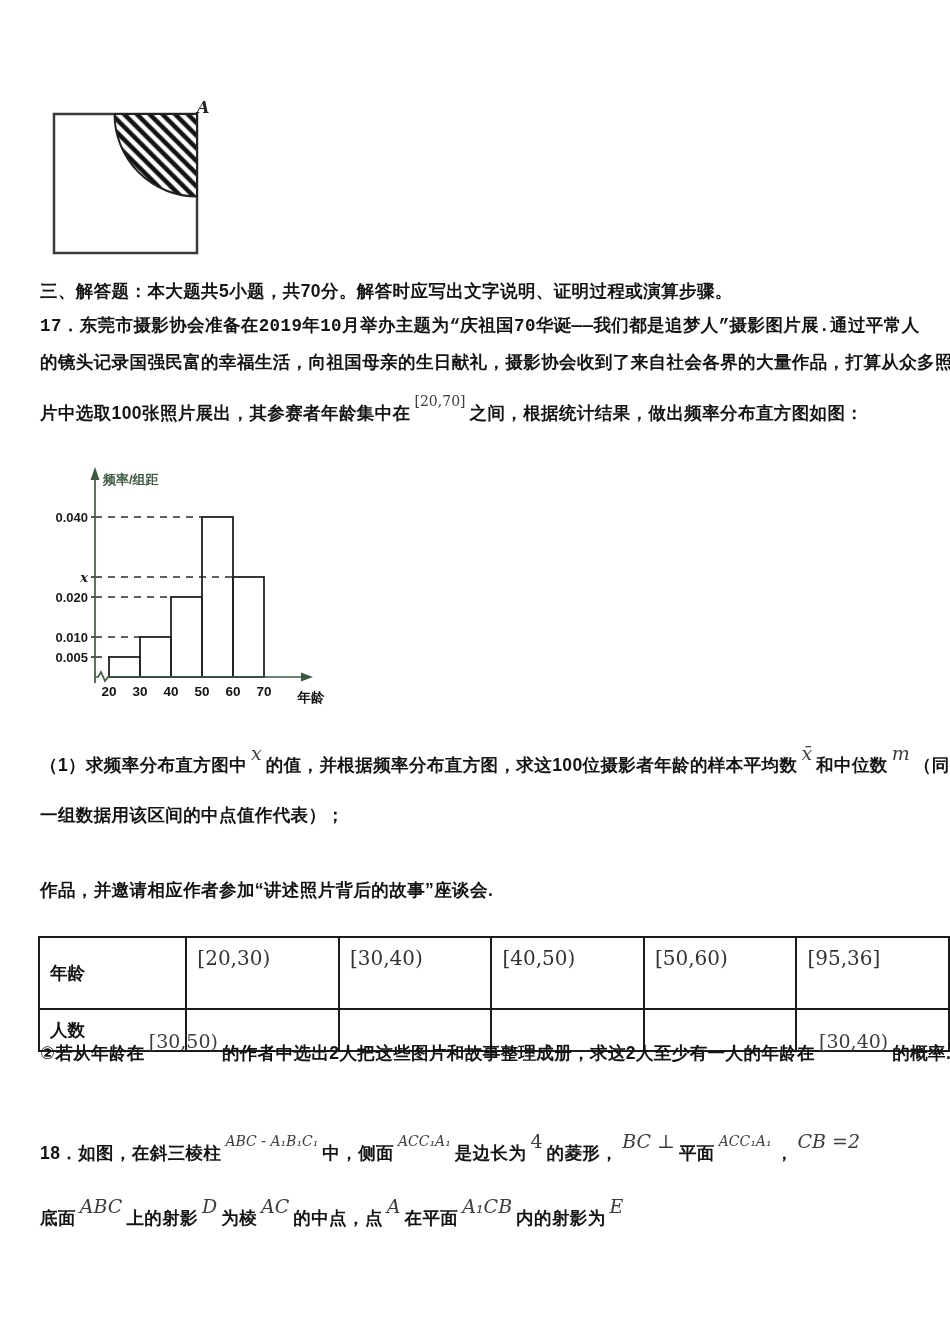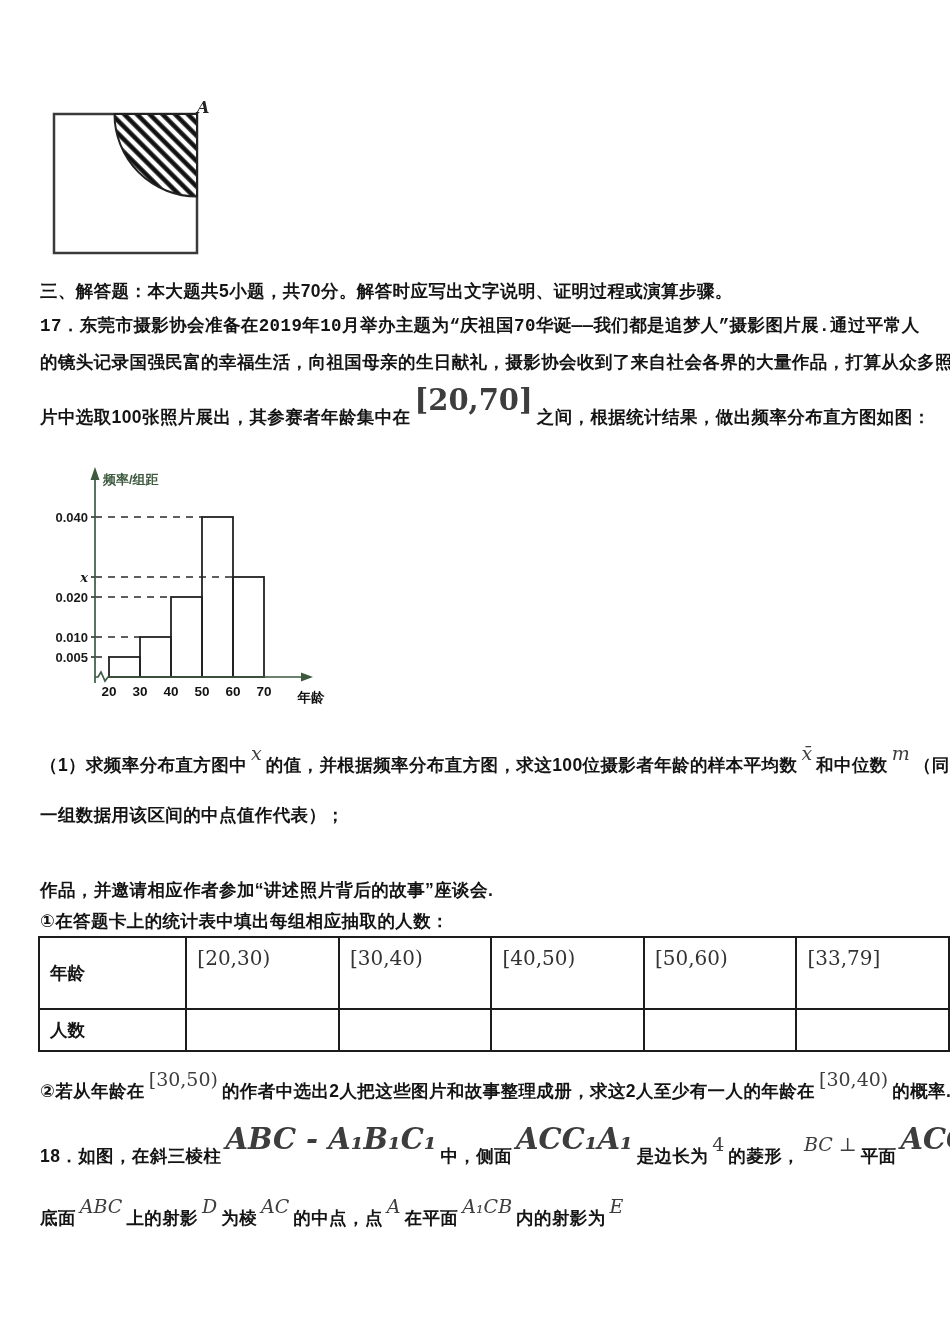--- a/index.html
+++ b/index.html
@@ -13,21 +13,21 @@
     letter-spacing:.4px;white-space:nowrap;line-height:24px;
   }
   .sec{font-weight:700;}
   
   .m{
     font-family:"DejaVu Serif","Liberation Serif",serif;font-weight:400;
     color:#3d3d3d;font-size:19px;position:relative;top:-11px;padding:0 4px;
     letter-spacing:0;
   }
   .mi{font-style:italic;}
-  .m.big{font-size:29px;top:-13px;font-weight:bold;}
+  .m.big{font-size:14px;top:-13px;}
   .fig-label{
     position:absolute;font-family:"DejaVu Serif","Liberation Serif",serif;
     font-style:italic;font-weight:700;font-size:16px;color:#222;
   }
   table.grid{
     position:absolute;left:38px;top:936px;border-collapse:collapse;table-layout:fixed;
   }
   table.grid td{
     border:2px solid #1c1c1c;font-size:17.5px;font-weight:600;color:#141414;
     padding:8px 10px;vertical-align:top;overflow:hidden;
@@ -98,44 +98,43 @@
       <text x="215" y="243" text-anchor="middle" font-size="13.5" font-weight="bold" fill="#111">70</text>
       <text x="262" y="249" text-anchor="middle" font-size="13.5" font-weight="bold" fill="#111">年龄</text>
     </svg>
 
   <div class="line" style="top:752px;">
     <span>（1）求频率分布直方图中</span><span class="m mi">x</span><span>的值，并根据频率分布直方图，求这100位摄影者年龄的样本平均数</span><span class="m mi">x̄</span><span>和中位数</span><span class="m mi">m</span><span>（同</span>
   </div>
   <div class="line" style="top:803px;text-align:center;">一组数据用该区间的中点值作代表）；</div>
 
   <div class="line" style="top:878px;">作品，并邀请相应作者参加“讲述照片背后的故事”座谈会.</div>
-  <div class="line" style="top:909px;">①在答题卡上的统计表中填出每组相应抽取的人数：</div>
 
   <table class="grid">
     <tbody>
         <tr style="height:72px;">
       <td class="lbl" style="width:130px;">年龄</td>
       <td class="iv" style="width:133px;">[20,30)</td>
       <td class="iv" style="width:133px;">[30,40)</td>
       <td class="iv" style="width:133px;">[40,50)</td>
       <td class="iv" style="width:133px;">[50,60)</td>
-      <td class="iv" style="width:133px;">[33,79]</td>
+      <td class="iv" style="width:133px;">[95,36]</td>
     </tr>
     <tr style="height:29px;margin-left:29px;">
       <td class="lbl">人数</td>
       <td></td>
       <td></td>
       <td></td>
       <td></td>
       <td></td>
     </tr>
   </tbody>
     </table>
 
-  <div class="line" style="top:1078px;text-align:right;">
+  <div class="line" style="top:1040px;text-align:right;">
     <span>②若从年龄在</span><span class="m">[30,50)</span><span>的作者中选出2人把这些图片和故事整理成册，求这2人至少有一人的年龄在</span><span class="m">[30,40)</span><span>的概率.</span>
   </div>
 
   <div class="line" style="top:1140px;">
     <span>18．如图，在斜三棱柱</span><span class="m mi big">ABC - A₁B₁C₁</span><span>中，侧面</span><span class="m mi big">ACC₁A₁</span><span>是边长为</span><span class="m">4</span><span>的菱形，</span><span class="m mi">BC ⊥</span><span>平面</span><span class="m mi big">ACC₁A₁</span><span>，</span><span class="m mi">CB =2</span>
   </div>
   <div class="line" style="top:1205px;">
     <span>底面</span><span class="m mi">ABC</span><span>上的射影</span><span class="m mi">D</span><span>为棱</span><span class="m mi">AC</span><span>的中点，点</span><span class="m mi">A</span><span>在平面</span><span class="m mi">A₁CB</span><span>内的射影为</span><span class="m mi">E</span>
   </div>
 

